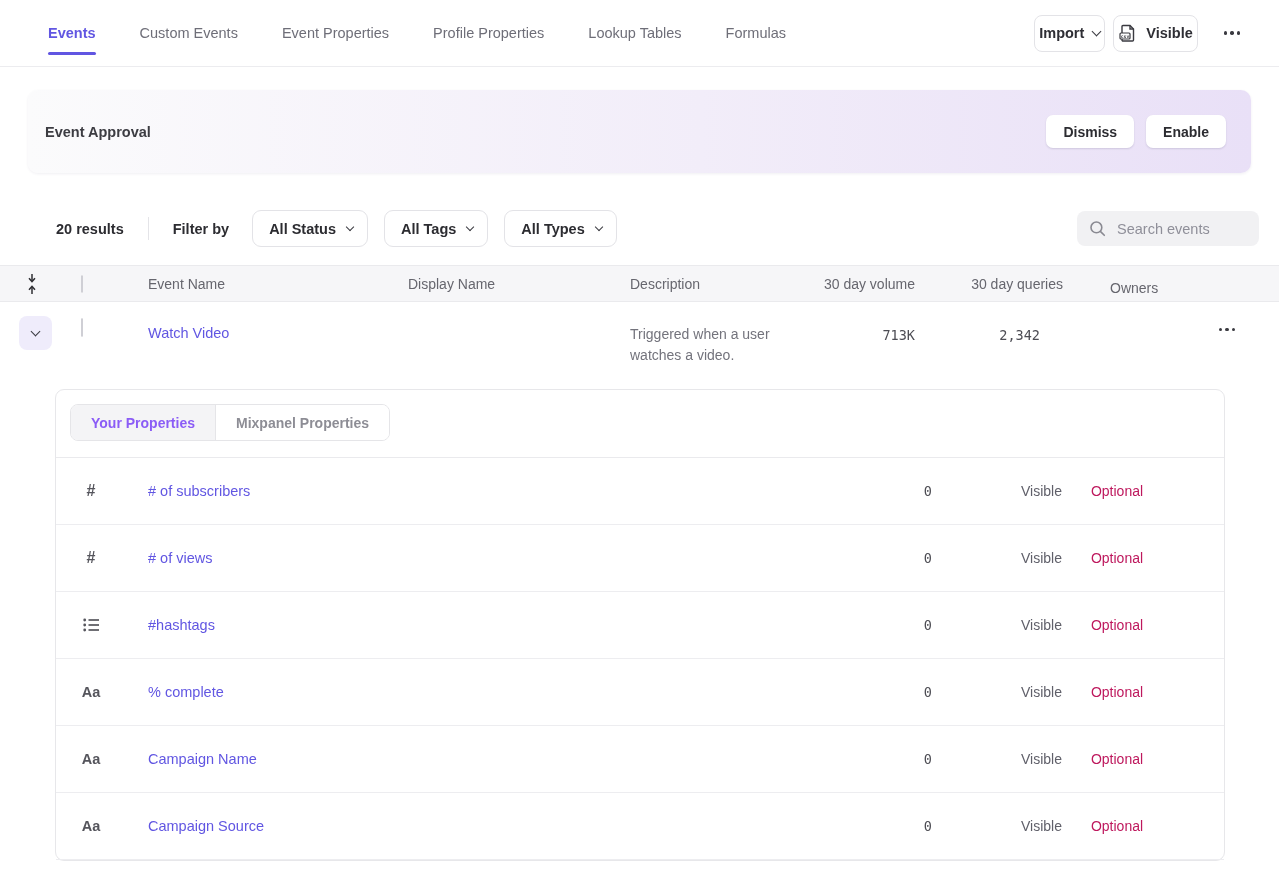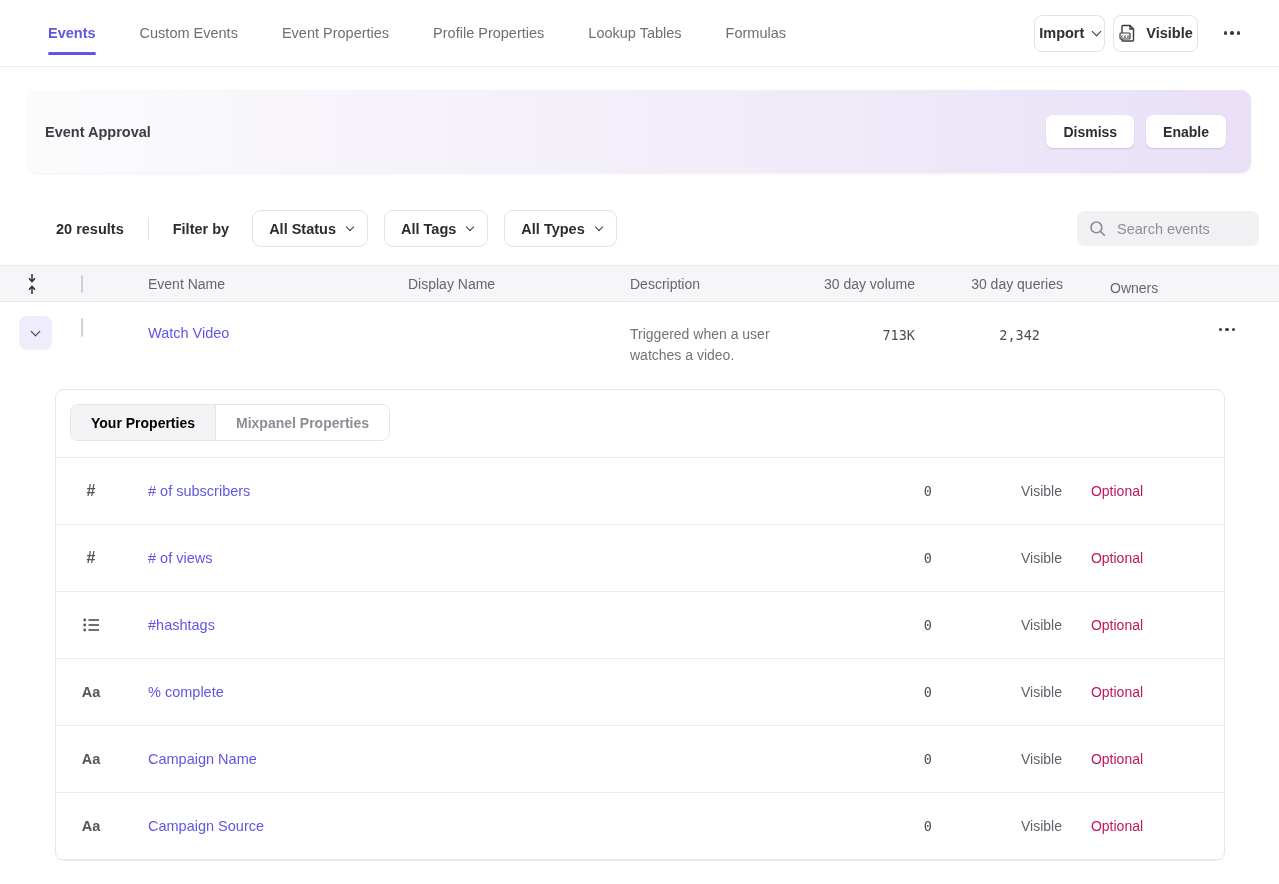--- a/index.html
+++ b/index.html
@@ -86,21 +86,21 @@
   .event-row .col-queries{padding-right:23px;}
   .event-row .col-actions{margin-top:6px;}
   
   .panel{margin:10px 0 0 55px;width:1170px;border:1px solid var(--border);
     border-radius:9px;background:#fff;}
   .panel-tabs{padding:14px 14px 0;height:68px;border-bottom:1px solid #eaeaed;}
   .segmented{display:inline-flex;border:1px solid #e5e5e8;border-radius:8px;overflow:hidden;
     height:37px;}
   .seg{padding:0 20px;display:flex;align-items:center;font-size:14px;font-weight:600;
     cursor:pointer;}
-  .seg.active{background:#f4f4f6;color:#000000;}
+  .seg.active{background:#f4f4f6;color:#8b5cf6;}
   .seg.inactive{color:#8d8d95;background:#fff;border-left:1px solid #e5e5e8;}
   .prop-row{display:flex;align-items:center;height:67px;border-bottom:1px solid #ededf0;}
   .prop-icon-col{width:70px;display:flex;justify-content:center;flex:none;}
   .prop-icon{color:#55555c;font-size:16px;font-weight:600;display:flex;align-items:center;}
   .prop-icon.aa{font-size:14.5px;}
   .prop-name{flex:1;padding-left:22px;font-size:14px;}
   .prop-count{width:100px;text-align:right;flex:none;}
   .prop-visible{width:130px;text-align:right;font-size:14px;color:#60606a;flex:none;}
   .prop-optional{width:110px;text-align:center;font-size:14px;color:#be185d;flex:none;}
   .prop-spacer{width:52px;flex:none;}

